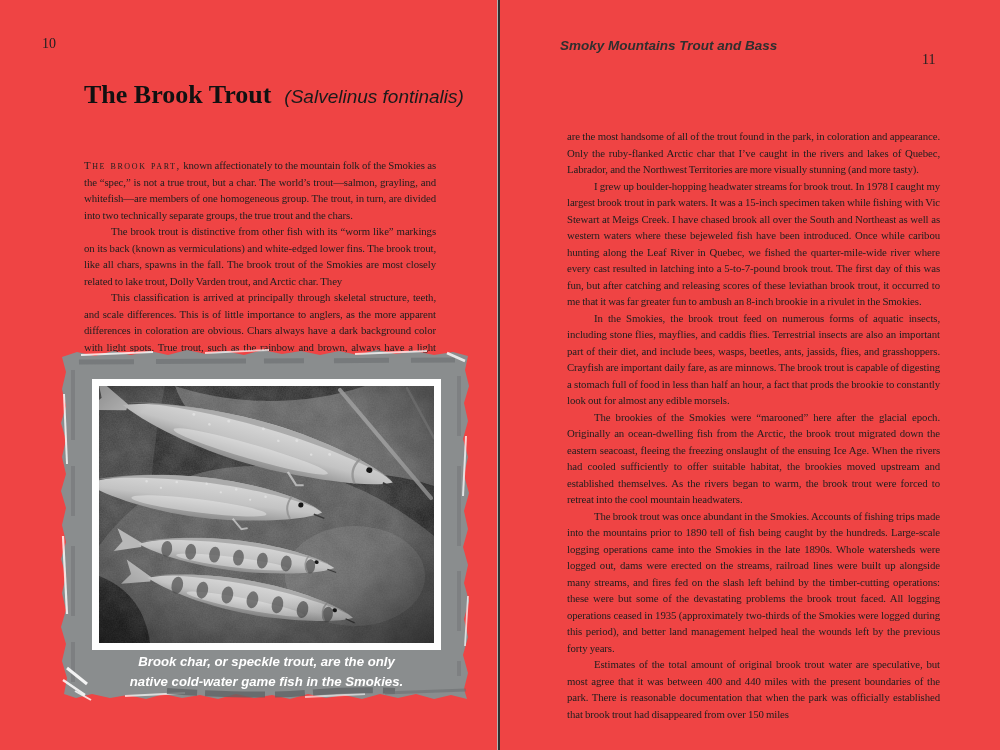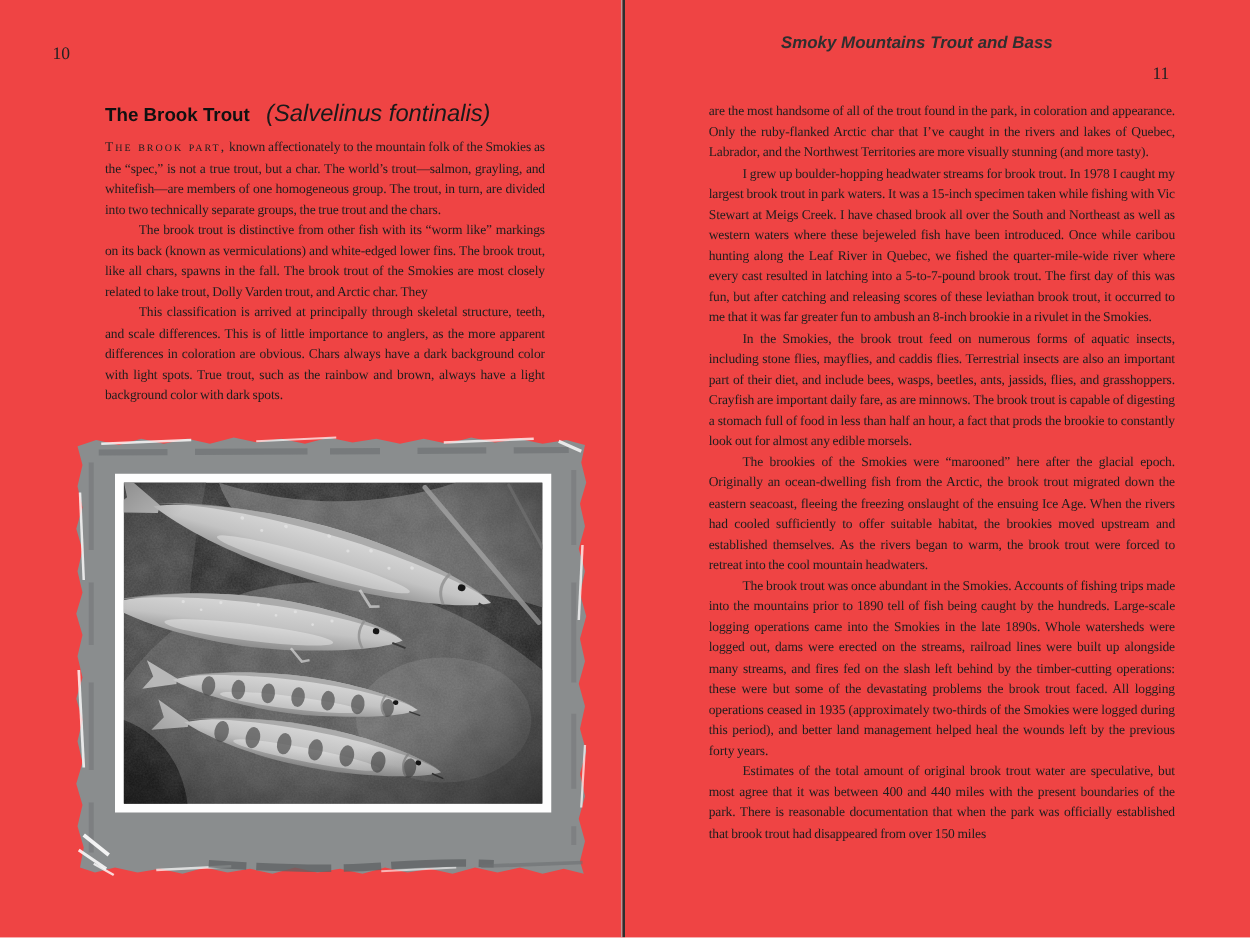--- a/index.html
+++ b/index.html
@@ -20,38 +20,38 @@
   .pagenum{position:absolute;font-size:14px;color:#222;}
   .pn-left{left:42px;top:36px;}
   .pn-right{left:922px;top:36px;margin-top:16px;}
   .runhead-left{
     position:absolute;left:84px;top:38px;width:400px;
     font-size:12px;color:#1c1c1c;white-space:nowrap;
   }
   .runhead-left .sc{font-variant:small-caps;letter-spacing:1.8px;}
   .runhead-left .it{font-style:italic;letter-spacing:0.3px;}
   .runhead-right{
-    position:absolute;left:560px;top:26px;width:347px;text-align:center;
+    position:absolute;left:560px;top:38px;width:347px;text-align:left;
     font-family:"Liberation Sans", sans-serif;font-style:italic;font-weight:bold;
     font-size:13.5px;color:#2f2f2f;white-space:nowrap;
   }
 
   
   .chapter-heading{
     position:absolute;left:84px;top:82px;white-space:nowrap;line-height:1;
     font-family:"Liberation Sans", sans-serif;
   }
-  .chapter-heading .title{font-weight:bold;font-size:15px;color:#111;}
+  .chapter-heading .title{font-weight:bold;font-size:26px;color:#111;font-family:Liberation Serif, serif;}
   .chapter-heading .species{font-style:italic;font-weight:normal;font-size:19px;color:#1a1a1a;margin-left:13px;}
 
   
   .bodycol{
     position:absolute;text-align:justify;
     font-size:10.8px;line-height:16.5px;
-    letter-spacing:-0.1px;word-spacing:-0.4px;color:#1e1e1e;
+    letter-spacing:-0.1px;word-spacing:-0.4px;color:#1e1e1e;margin-top:47px;
   }
   .bodycol p{margin:0;}
   .bodycol p.indent{text-indent:27px;}
   .body-left{left:84px;top:110px;width:352px;}
   .body-right{left:567px;top:81px;width:373px;}
   .leadin{font-variant:small-caps;letter-spacing:1.6px;word-spacing:0;}
 
   
   .figure{position:absolute;left:55px;top:346px;width:420px;height:358px;}
   .figure svg{position:absolute;left:0;top:0;}
@@ -220,20 +220,24 @@
                 <ellipse cx="60" cy="2" rx="6.5" ry="11"></ellipse>
                 <ellipse cx="89" cy="2" rx="6" ry="10"></ellipse>
               </g>
             <circle cx="96" cy="-5" r="2.6" fill="#161616"></circle>
             <path d="M86,-13 Q79,0 87,11" stroke="#8f8f8f" stroke-width="2" fill="none" opacity="0.8"></path>
             <path d="M110,3 L121,6" stroke="#3a3a3a" stroke-width="1.6"></path>
           </g>
           <rect x="44" y="40" width="335" height="257" fill="url(#vin)"></rect>
         </g>
       </svg>
+      <div class="caption">
+        <div>Brook char, or speckle trout, are the only</div>
+        <div>native cold-water game fish in the Smokies.</div>
+      </div>
     </div>
   </div>
 
   <div class="page page-right"></div>
 
   <div class="runhead-right">Smoky Mountains Trout and Bass</div>
   <span class="pagenum pn-right">11</span>
 
   <div class="bodycol body-right">
     <p>are the most handsome of all of the trout found in the park, in coloration and appearance. Only the ruby-flanked Arctic char that I’ve caught in the rivers and lakes of Quebec, Labrador, and the Northwest Territories are more visually stunning (and more tasty).</p>

